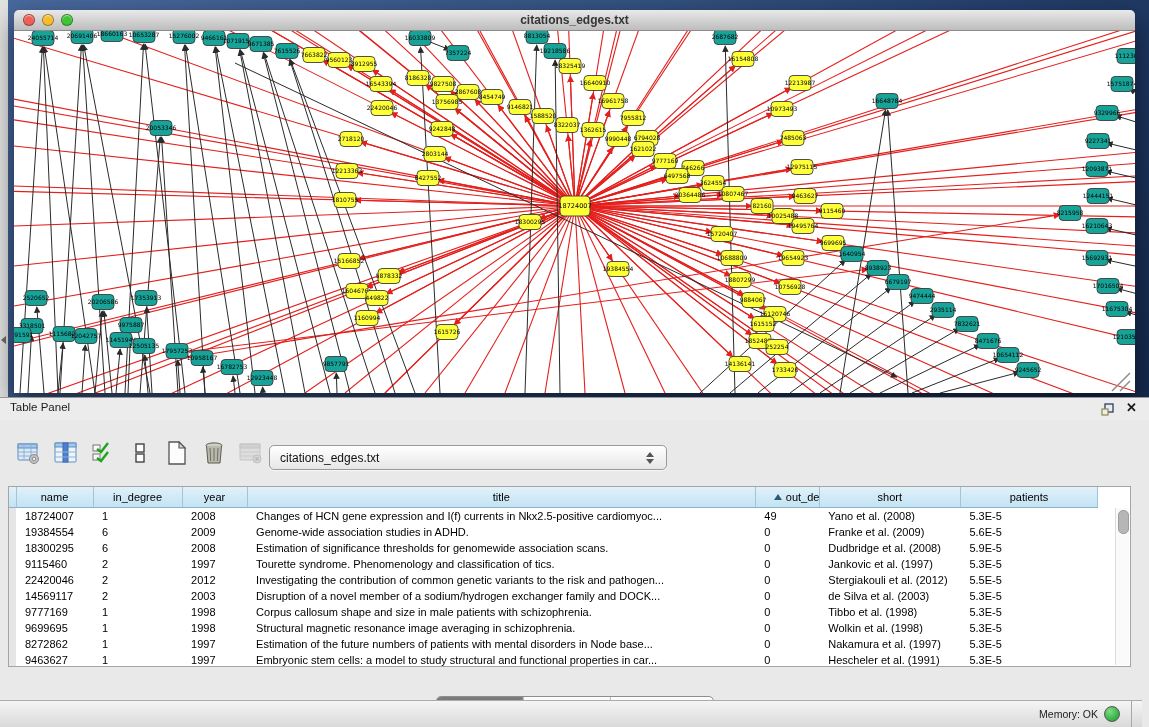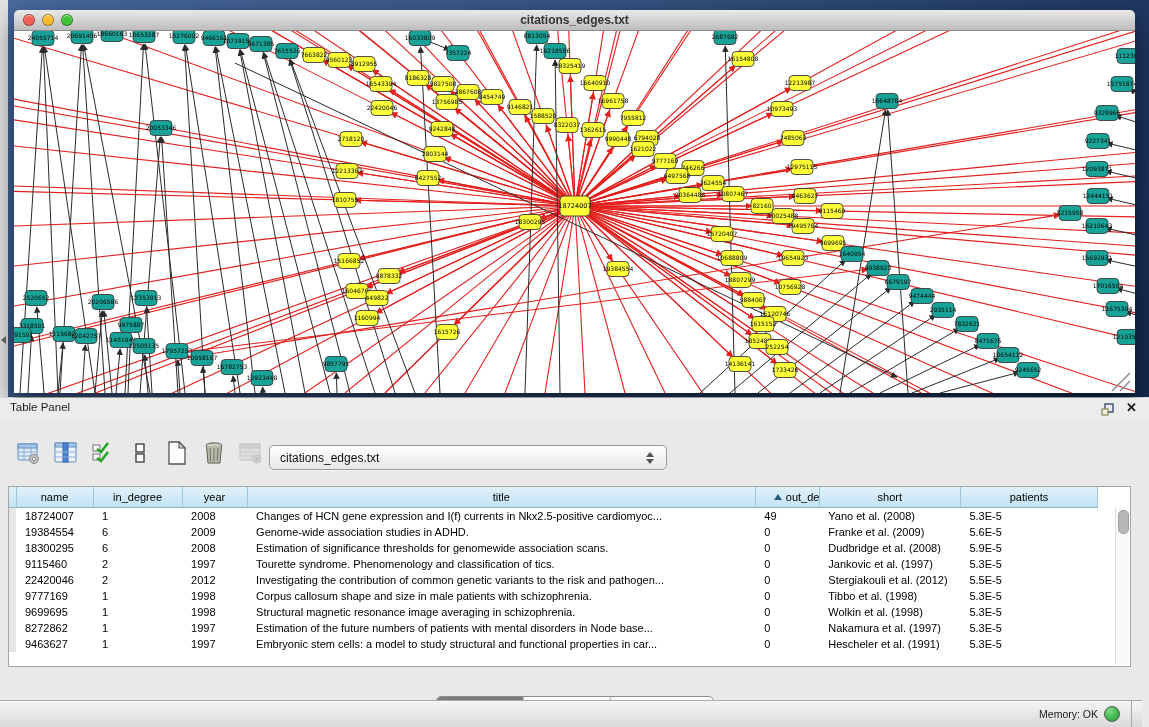--- a/index.html
+++ b/index.html
@@ -24,21 +24,21 @@
             border-radius:5px 5px 0 0;border-bottom:1px solid #8b8b8b;position:relative;}
   .traffic{position:absolute;left:9px;top:4px;display:flex;gap:7px;}
   .light{width:12px;height:12px;border-radius:50%;border:1px solid rgba(0,0,0,.35);
          box-sizing:border-box;box-shadow:inset 0 1px 1px rgba(255,255,255,.6);}
   .win-title{text-align:center;line-height:20px;font-size:12px;font-weight:bold;color:#353535;}
   .net-canvas{position:relative;width:1121px;height:362px;background:#ffffff;overflow:hidden;}
   .net-canvas svg{position:absolute;left:0;top:0;}
 
   
   .table-panel{position:absolute;left:0;top:397px;width:1149px;height:330px;
-               background:#e9e9e9;border-top:1px solid #979797;border-radius:20px;}
+               background:#e9e9e9;border-top:1px solid #979797;}
   .panel-header{height:22px;position:relative;background:#ececec;}
   .panel-title{position:absolute;left:10px;top:3px;font-size:11.5px;color:#1c1c1c;}
   .float-btn{position:absolute;right:34px;top:4px;width:14px;height:13px;cursor:default;}
   .close-btn{position:absolute;right:12px;top:2px;font-size:13px;font-weight:bold;color:#1a1a1a;}
 
   .toolbar{position:absolute;left:16px;top:40px;height:30px;display:flex;align-items:center;gap:11px;}
   .tool{width:26px;height:26px;display:flex;align-items:center;justify-content:center;}
   .fx{font-family:"Liberation Serif",serif;font-style:italic;font-weight:bold;font-size:14px;color:#111;}
   .combo{position:absolute;left:269px;top:47px;width:396px;height:23px;
          border:1px solid #9a9a9a;border-radius:5px;
@@ -965,20 +965,30 @@
             <td>22420046</td>
             <td>2</td>
             <td>2012</td>
             <td>Investigating the contribution of common genetic variants to the risk and pathogen...</td>
             <td>0</td>
             <td>Stergiakouli et al. (2012)</td>
             <td>5.5E-5</td>
           </tr>
           <tr>
             <td class="rowhead"></td>
+            <td>14569117</td>
+            <td>2</td>
+            <td>2003</td>
+            <td>Disruption of a novel member of a sodium/hydrogen exchanger family and DOCK...</td>
+            <td>0</td>
+            <td>de Silva et al. (2003)</td>
+            <td>5.3E-5</td>
+          </tr>
+          <tr>
+            <td class="rowhead"></td>
             <td>9777169</td>
             <td>1</td>
             <td>1998</td>
             <td>Corpus callosum shape and size in male patients with schizophrenia.</td>
             <td>0</td>
             <td>Tibbo et al. (1998)</td>
             <td>5.3E-5</td>
           </tr>
           <tr>
             <td class="rowhead"></td>

